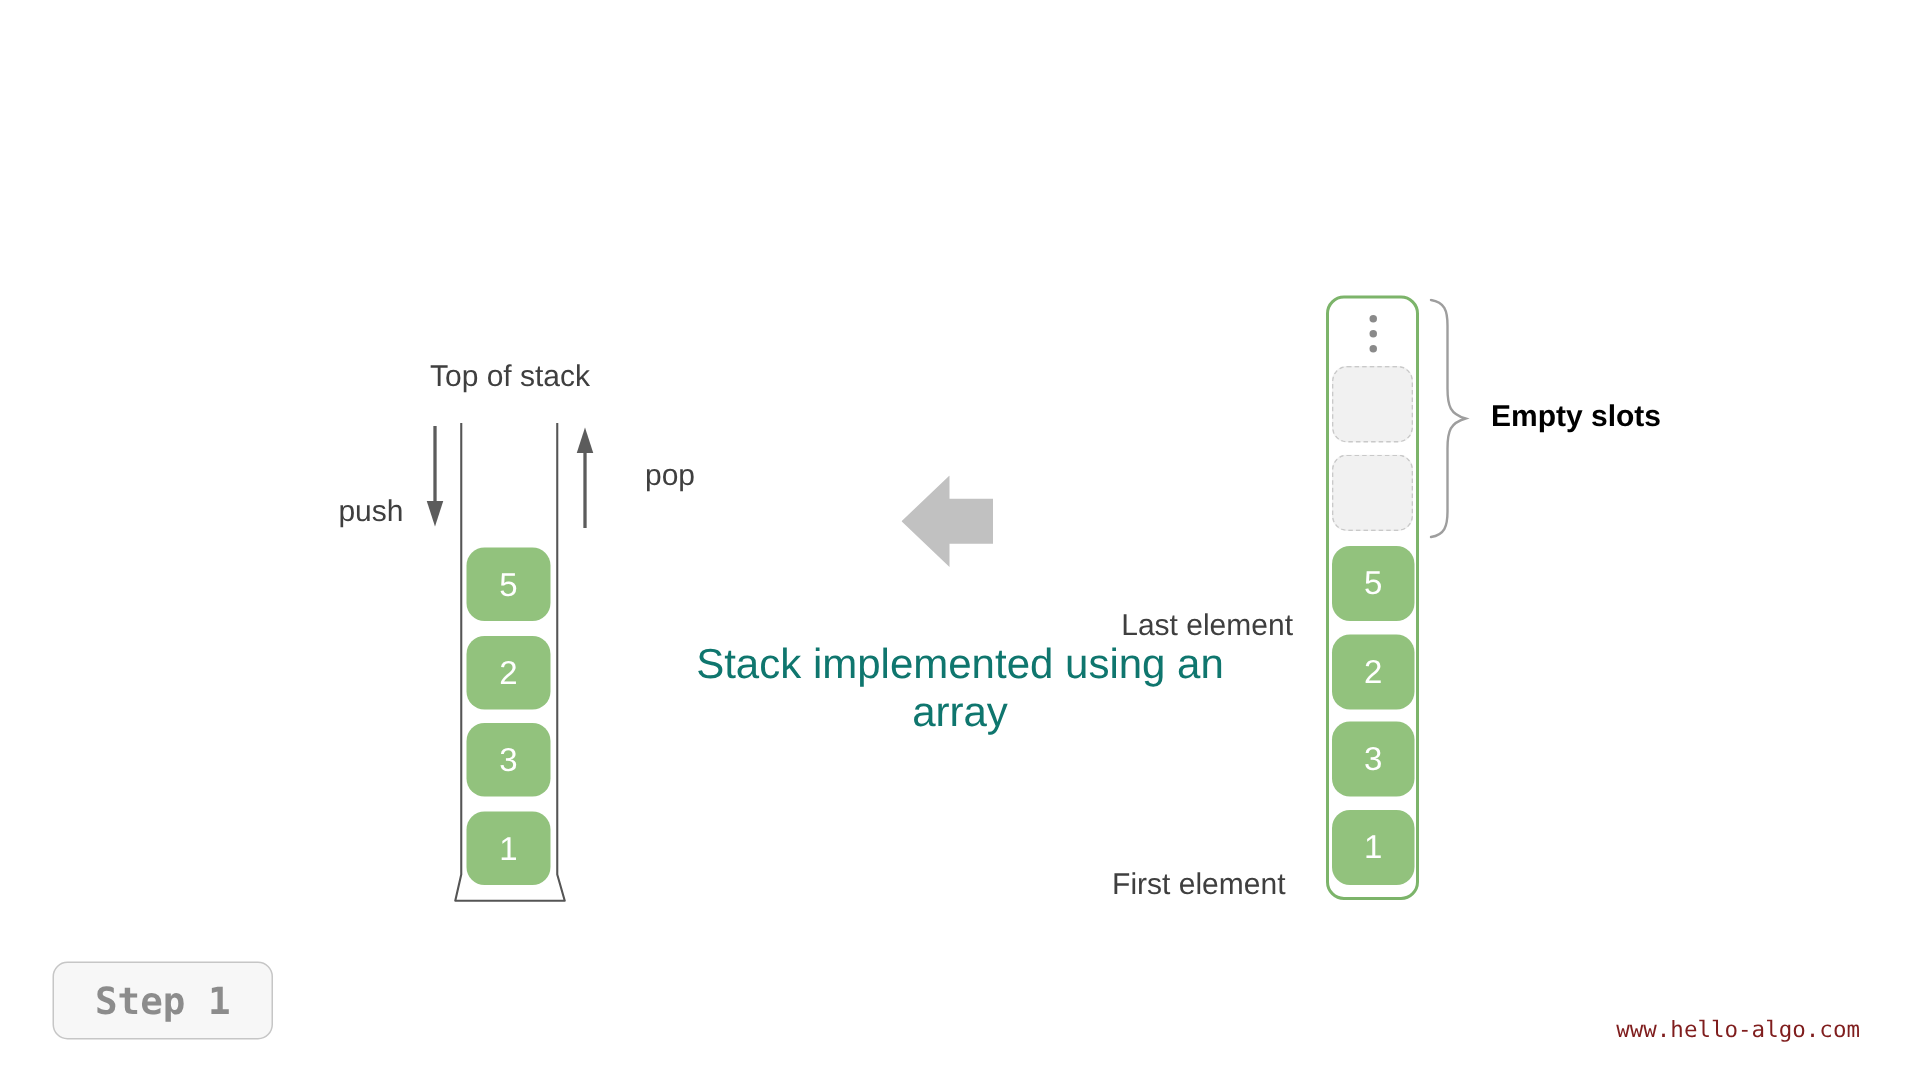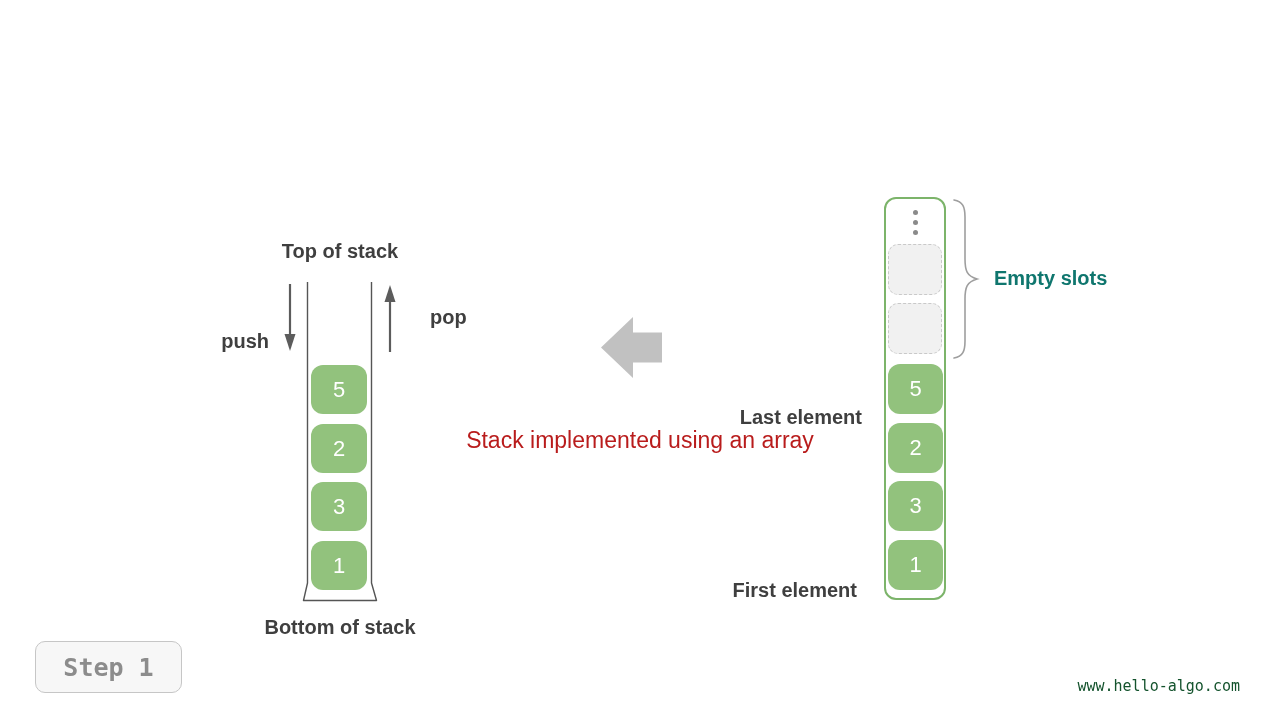--- a/index.html
+++ b/index.html
@@ -4,23 +4,23 @@
 <style>
   * { margin: 0; padding: 0; box-sizing: border-box; }
   html, body { width: 1280px; height: 720px; background: #ffffff; overflow: hidden; }
   .canvas {
     position: relative; width: 1280px; height: 720px; background: #ffffff;
     font-family: "Liberation Sans", sans-serif;
   }
   .abs { position: absolute; }
 
   
-  .lbl-dark  { font-weight: bold; font-size: 20px; color: #3f3f3f; }
-  .lbl-gray  { font-weight: bold; font-size: 20px; color: #0f766e; }
-  .caption   { font-size: 23px; color: #b91c1c; }
+  .lbl-dark  { font-weight: normal; font-size: 20px; color: #3f3f3f; }
+  .lbl-gray  { font-weight: bold; font-size: 20px; color: #000000; }
+  .caption   { font-size: 28px; color: #0f766e; }
   .tac { text-align: center; }
   .tar { text-align: right; margin-top: 24px; }
 
   
   .stack-el {
     position: absolute; left: 311px; width: 56px; height: 49px;
     background: #92c27d; border-radius: 12px;
     color: #ffffff; font-size: 22px;
     display: flex; align-items: center; justify-content: center;
   }
@@ -49,21 +49,21 @@
   .step-badge {
     position: absolute; left: 35px; top: 641px; width: 147px; height: 52px;
     background: #f7f7f7; border: 1.5px solid #c6c6c6; border-radius: 10px;
     display: flex; align-items: center; justify-content: center;
     font-family: "DejaVu Sans Mono", monospace;
     font-weight: bold; font-size: 25px; color: #8c8c8c;
   }
   .watermark {
     position: absolute; right: 40px; top: 677px;
     font-family: "DejaVu Sans Mono", monospace;
-    font-size: 15px; color: #14532d;
+    font-size: 15px; color: #7f1d1d;
   }
 </style>
 </head>
 <body>
 
 <div class="canvas">
 
   <div class="abs lbl-dark tac" style="left:240px; top:240px; width:200px;">Top of stack</div>
 
   <div class="abs lbl-dark tar" style="left:170px; top:306px; width:99px;">push</div>
@@ -82,21 +82,20 @@
 
   <svg class="abs" style="left:299px; top:282px;" width="82" height="321" viewBox="0 0 82 321">
     <path d="M 8.5 0 L 8.5 301 L 4.5 318.5 L 77.5 318.5 L 72.5 301 L 72.5 0" fill="none" stroke="#555555" stroke-width="1.4" stroke-linejoin="round"></path>
   </svg>
 
   <div class="stack-el" style="top:365px;">5</div>
   <div class="stack-el" style="top:424px;">2</div>
   <div class="stack-el" style="top:482px;">3</div>
   <div class="stack-el" style="top:541px;">1</div>
 
-  <div class="abs lbl-dark tac" style="left:240px; top:616px; width:200px;">Bottom of stack</div>
 
   <svg class="abs" style="left:601px; top:317px;" width="61" height="61" viewBox="0 0 61 61">
     <polygon points="0,30.5 32,0 32,15.5 61,15.5 61,45.5 32,45.5 32,61" fill="#c1c1c1"></polygon>
   </svg>
 
   <div class="abs caption tac" style="left:439px; top:427px; width:402px;">Stack implemented using an array</div>
 
   <div class="array-container"></div>
 
   <div>

